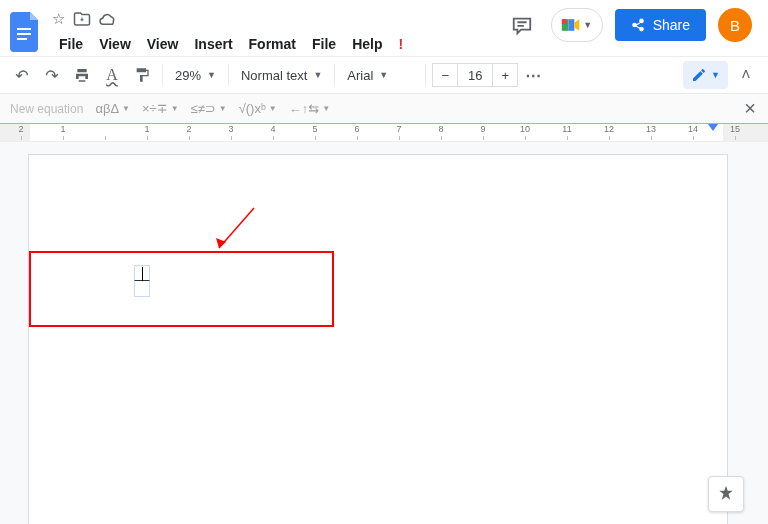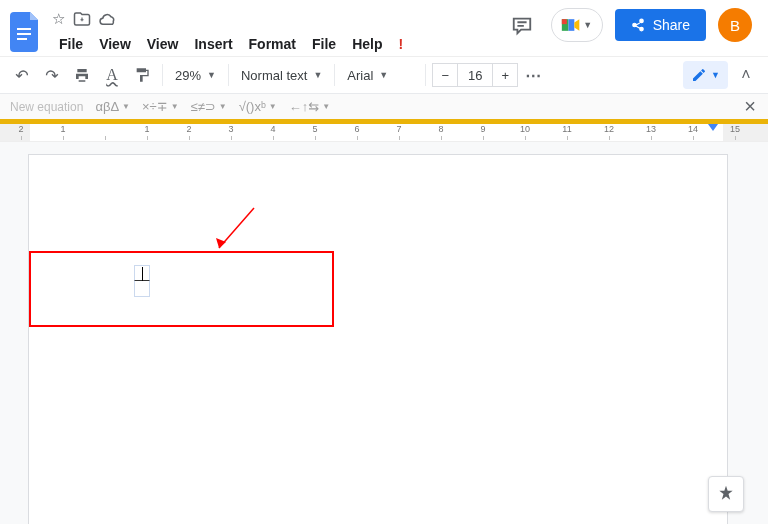--- a/index.html
+++ b/index.html
@@ -28,21 +28,21 @@
   .tb-sep { width: 1px; height: 22px; background: #e8eaed; margin: 0 4px; }
   .tb-select { display: inline-flex; align-items: center; color: #3c4043; font-size: 13px; padding: 0 6px; height: 28px; gap: 6px; cursor: pointer; }
   .tb-select .arrow { font-size: 9px; color: #5f6368; }
   .font-size { display: inline-flex; align-items: center; border-radius: 3px; height: 26px; }
   .font-size .box { width: 26px; height: 24px; border: 1px solid #dadce0; display: flex; align-items: center; justify-content: center; font-size: 13px; color: #3c4043; }
   .font-size .mid { width: 34px; border-left: none; border-right: none; }
   .tb-right { margin-left: auto; display: flex; gap: 4px; align-items: center; }
   .edit-mode { background: #e8f0fe; color: #1a73e8; border-radius: 4px; height: 28px; padding: 0 8px; display: flex; align-items: center; gap: 4px; }
   .collapse { color: #5f6368; cursor: pointer; }
 
-  .eq-toolbar { height: 30px; background: #fafafa; border-bottom: 5px solid #eab308; display: flex; align-items: center; padding: 0 10px; gap: 12px; color: #bdbdbd; font-size: 12px; position:relative;}
+  .eq-toolbar { height: 30px; background: #fafafa; border-bottom: 1px solid #eab308; display: flex; align-items: center; padding: 0 10px; gap: 12px; color: #bdbdbd; font-size: 12px; position:relative;}
   .eq-new { color: #bdbdbd; font-size: 12px; cursor: pointer; }
   .eq-group { display: inline-flex; align-items: center; gap: 3px; cursor: pointer; color:#9e9e9e; font-family: 'Times New Roman', serif; font-size:13px;}
   .eq-group .arrow { font-size: 8px; }
   .eq-close { position:absolute; right:12px; font-size:20px; color:#5f6368; cursor:pointer; font-weight:300;}
 
   .ruler-wrap { height: 18px; background: #fff; border-bottom: 1px solid #eee; position: relative; overflow: hidden; font-size: 9px; color: #757575; }
   .ruler { position: absolute; left: 0; right: 0; height: 100%; display: flex; }
   .ruler-bg-gray { position:absolute; left:0; width:30px; height:100%; background:#f0f0f0;}
   .ruler-bg-gray.right { left:auto; right:0; width:45px;}
   .ruler-seg { width: 42px; flex-shrink:0; text-align:center; position:relative;}

